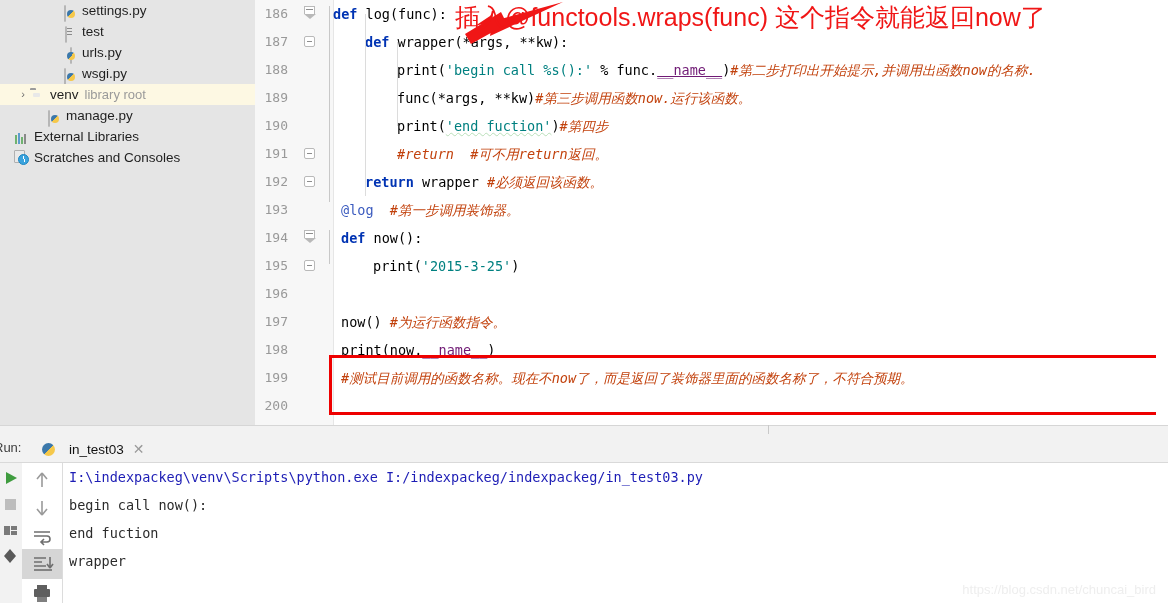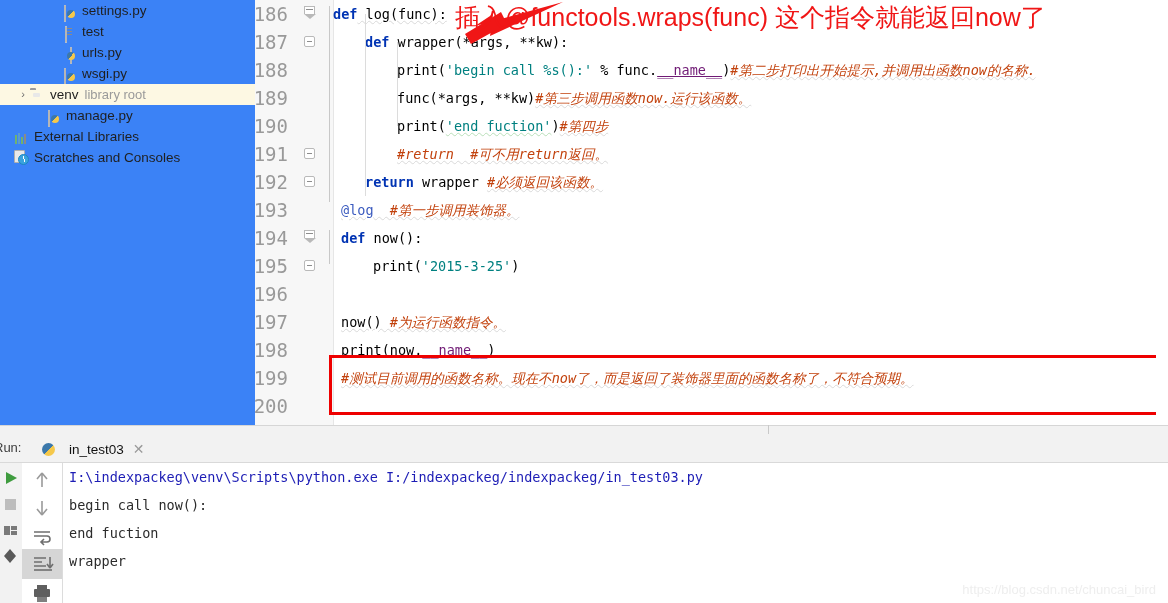--- a/index.html
+++ b/index.html
@@ -6,21 +6,21 @@
   body{
     width:1168px;height:603px;overflow:hidden;position:relative;
     background:#ffffff;
     font-family:"Liberation Sans", sans-serif;
     -webkit-font-smoothing:antialiased;
   }
 
   
   #project-tree{
     position:absolute;left:0;top:0;width:255px;height:425px;
-    background:#3b82f6;overflow:hidden;
+    background:#e5e5e5;overflow:hidden;
   }
   .tree-row{
     position:relative;height:21px;line-height:21px;
     font-size:13.5px;color:#1f1f1f;white-space:nowrap;
     display:flex;align-items:center;
   }
   .tree-row.highlight{background:#fdf8e3;}
   .tree-arrow{
     width:14px;display:inline-block;text-align:center;
     color:#6e6e6e;font-size:11px;flex:0 0 auto;
@@ -97,21 +97,21 @@
     position:absolute;left:255px;top:0;right:0;height:425px;
     background:#ffffff;overflow:hidden;
   }
   #gutter{
     position:absolute;left:0;top:0;width:78px;height:425px;
     background:#f7f7f7;border-right:1px solid #e6e6e6;
   }
   .ln{
     position:absolute;right:45px;width:40px;text-align:right;
     font-family:"DejaVu Sans Mono","Liberation Mono",monospace;
-    font-size:19px;color:#999999;height:28px;line-height:28px;
+    font-size:13px;color:#999999;height:28px;line-height:28px;
   }
   .fold{
     position:absolute;right:18px;width:11px;height:11px;
     box-sizing:border-box;
   }
   .fold.sq{border:1px solid #b9b9b9;background:#fff;border-radius:2px;}
   .fold.sq:after{
     content:"";position:absolute;left:2px;top:4px;width:5px;height:1px;background:#8d8d8d;
   }
   .fold.tri{border:1px solid #b9b9b9;border-bottom:none;background:#fff;
@@ -135,21 +135,20 @@
   }
   .indentbar{
     position:absolute;width:1px;background:#dcdcdc;
   }
   .kw{color:#0033b3;font-weight:bold;}
   .str{color:#008080;}
   .dunder{color:#701a75;text-decoration:underline;}
   .deco{color:#3b5bbf;}
   .cmt{color:#c2410c;font-style:italic;}
   .wavy{
-    text-decoration:underline;
     text-decoration-style:wavy;
     text-decoration-color:#d9d9d9;
     text-decoration-thickness:1px;
     margin-top:17px;
   }
   .wavy-g{
     text-decoration:underline;
     text-decoration-style:wavy;
     text-decoration-color:#b9dfb9;
     text-decoration-thickness:1px;

